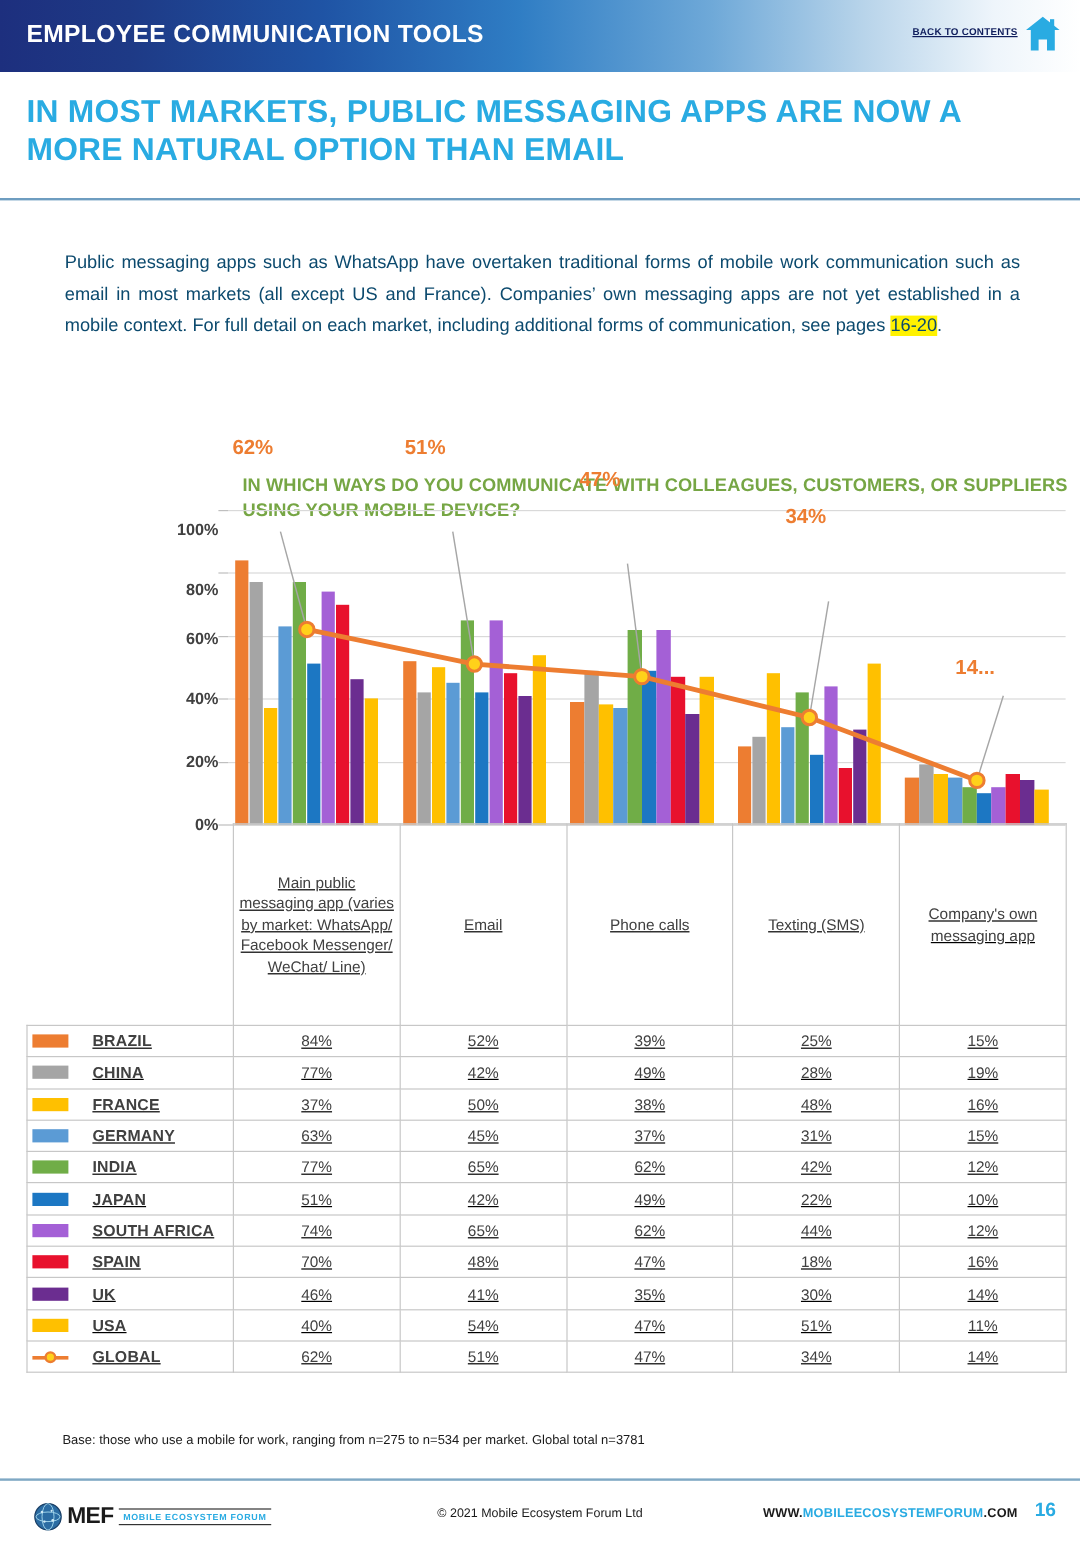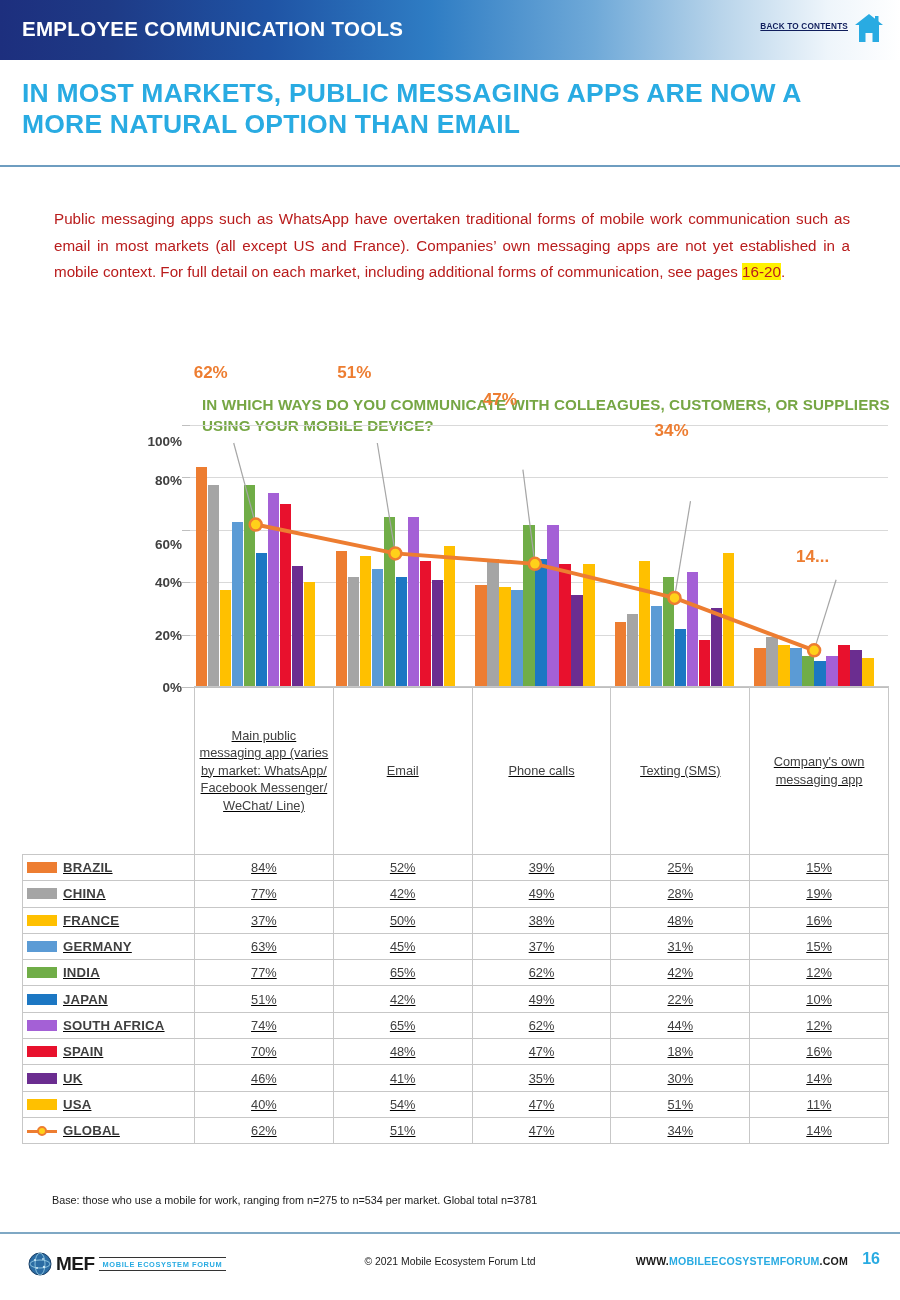--- a/index.html
+++ b/index.html
@@ -38,21 +38,21 @@
     line-height:31px; letter-spacing:0.2px;
   }
   .title-rule {
     position:absolute; left:0; top:165px; width:900px; height:2px;
     background:#6e9dc0;
   }
 
   
   .body-copy {
     position:absolute; left:54px; top:206px; width:796px;
-    color:#b91c1c; font-size:15.2px; line-height:26.5px;
+    color:#0c4a6e; font-size:15.2px; line-height:26.5px;
     text-align:justify;
   }
   .hl { background:#FFF200; }
 
   
   .chart-title {
     position:absolute; left:202px; top:368px; width:700px;
     color:#76A644; font-size:15.2px; font-weight:bold; line-height:21px;
     letter-spacing:0.1px;
     margin-top:26px;
@@ -78,21 +78,21 @@
   td, th { border:1px solid #c7c7c7; font-size:12.8px; color:#404040; }
   .hdr-row th {
     height:168px; text-align:center; vertical-align:middle;
     font-weight:normal; line-height:17.5px; padding:2px 4px;
   }
   .hdr-row th.blankcell { border:none; }
   .lbl-col { width:172px; }
   .data-col { width:138.8px; }
   .row-cell { height:26.3px; text-align:center; vertical-align:middle; }
   .ctry-cell { padding-left:4px; vertical-align:middle; height:26.3px; }
-  .ctry-inner { display:flex; align-items:center; gap:6px; }
+  .ctry-inner { display:flex; align-items:center; gap:20px; }
   .swatch { width:30px; height:11px; flex:0 0 auto; }
   .ctry-name { font-size:13.2px; font-weight:bold; color:#404040; letter-spacing:0.2px; }
   .global-marker { position:relative; width:30px; height:11px; flex:0 0 auto; }
   .global-marker .gline { position:absolute; top:4.5px; left:0; width:30px; height:3px; background:#ED7D31; }
   .global-marker .gdot {
     position:absolute; top:1px; left:10px; width:10px; height:10px; border-radius:50%;
     background:#FFD11A; border:2px solid #ED7D31; box-sizing:border-box;
   }
 
   
@@ -144,22 +144,22 @@
     <span>Public messaging apps such as WhatsApp have overtaken traditional forms of mobile work communication such as email in most markets (all except US and France). Companies’ own messaging apps are not yet established in a mobile context. For full detail on each market, including additional forms of communication, see pages </span><span class="hl">16-20</span><span>.</span>
   </div>
 
   <div class="chart-title">IN WHICH WAYS DO YOU COMMUNICATE WITH COLLEAGUES, CUSTOMERS, OR SUPPLIERS USING YOUR MOBILE DEVICE?</div>
 
   <div class="chart-wrap">
     <div class="y-axis-col" id="y-axis">
         <div class="y-label" style="top: 262px;">0%</div>
         <div class="y-label" style="top: 209.6px;">20%</div>
         <div class="y-label" style="top: 157.2px;">40%</div>
-        <div class="y-label" style="top: 119px; text-align: right;">60%</div>
-        <div class="y-label" style="top: 55px;">80%</div>
+        <div class="y-label" style="top: 107px; text-align: right;">60%</div>
+        <div class="y-label" style="top: 66px;">80%</div>
         <div class="y-label" style="top: 16px;">100%</div>
       </div>
     <div id="grid-layer">
         <div class="tick" style="top: 262px;"></div>
         <div class="tick" style="top: 209.6px;"></div>
         <div class="gridline" style="top: 209.6px;"></div>
         <div class="tick" style="top: 157.2px;"></div>
         <div class="gridline" style="top: 157.2px;"></div>
         <div class="tick" style="top: 104.8px;"></div>
         <div class="gridline" style="top: 104.8px;"></div>

